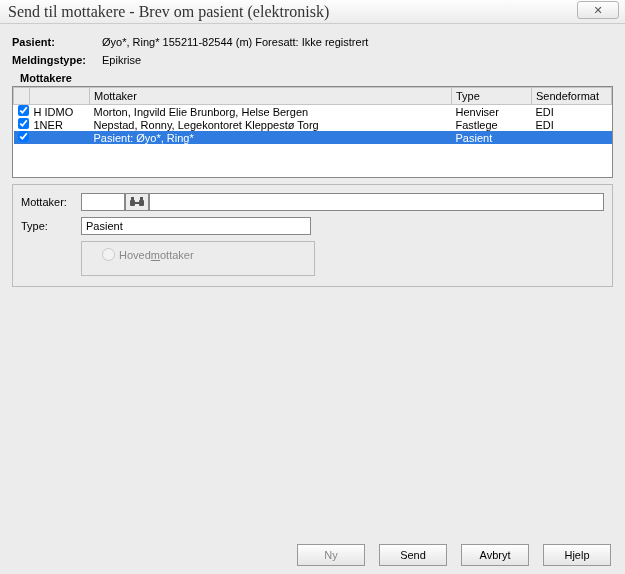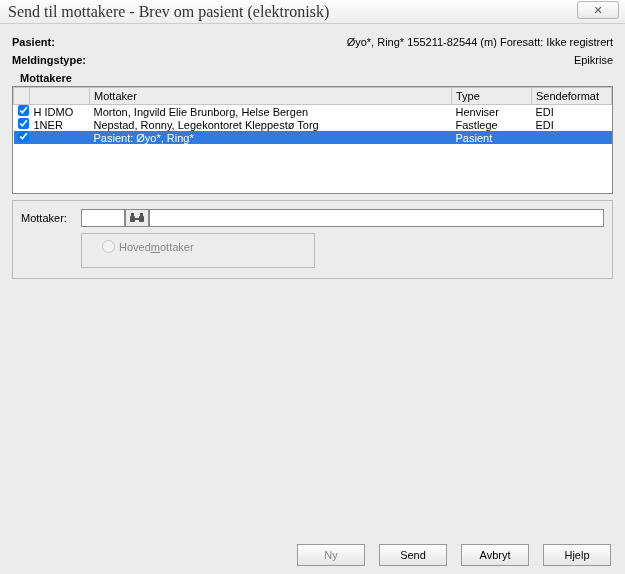--- a/index.html
+++ b/index.html
@@ -47,39 +47,38 @@
   }
 
   .content {
     padding: 12px 12px 0 12px;
   }
 
   .row-line {
     display: flex;
     align-items: baseline;
     margin-bottom: 6px;
-    justify-content: space-between;
   }
   .row-line .lbl {
     font-weight: bold;
     width: 90px;
   }
   .row-line .val {
     color: #000;
   }
 
   .mottakere-group .legend {
     font-weight: bold;
     padding-bottom: 2px;
     margin-left: 8px;
   }
   .table-wrap {
     border: 1px solid #888;
     background: #fff;
-    height: 108px;
+    height: 92px;
     overflow: hidden;
   }
   table.mottakere {
     width: 100%;
     border-collapse: collapse;
     table-layout: fixed;
     font-size: 11px;
   }
   table.mottakere th {
     background: #ececec;
@@ -251,20 +250,24 @@
           <rect x="0" y="4" width="5" height="6" rx="1" fill="#555"></rect>
           <rect x="9" y="4" width="5" height="6" rx="1" fill="#555"></rect>
           <rect x="5" y="6" width="4" height="2" fill="#555"></rect>
           <rect x="1" y="1" width="3" height="3" fill="#555"></rect>
           <rect x="10" y="1" width="3" height="3" fill="#555"></rect>
         </svg>
       </span>
       <span class="inp-box long-box"></span>
     </div>
 
+    <div class="field-row">
+      <span class="flabel">Type:</span>
+      <input class="type-input" value="Pasient" style="">
+    </div>
 
     <div class="sub-panel">
       <label class="radio-row">
         <input type="radio" disabled="" style="">
         <span>
           Hoved<span class="ul-inner">m</span>ottaker
         </span>
       </label>
     </div>
 

